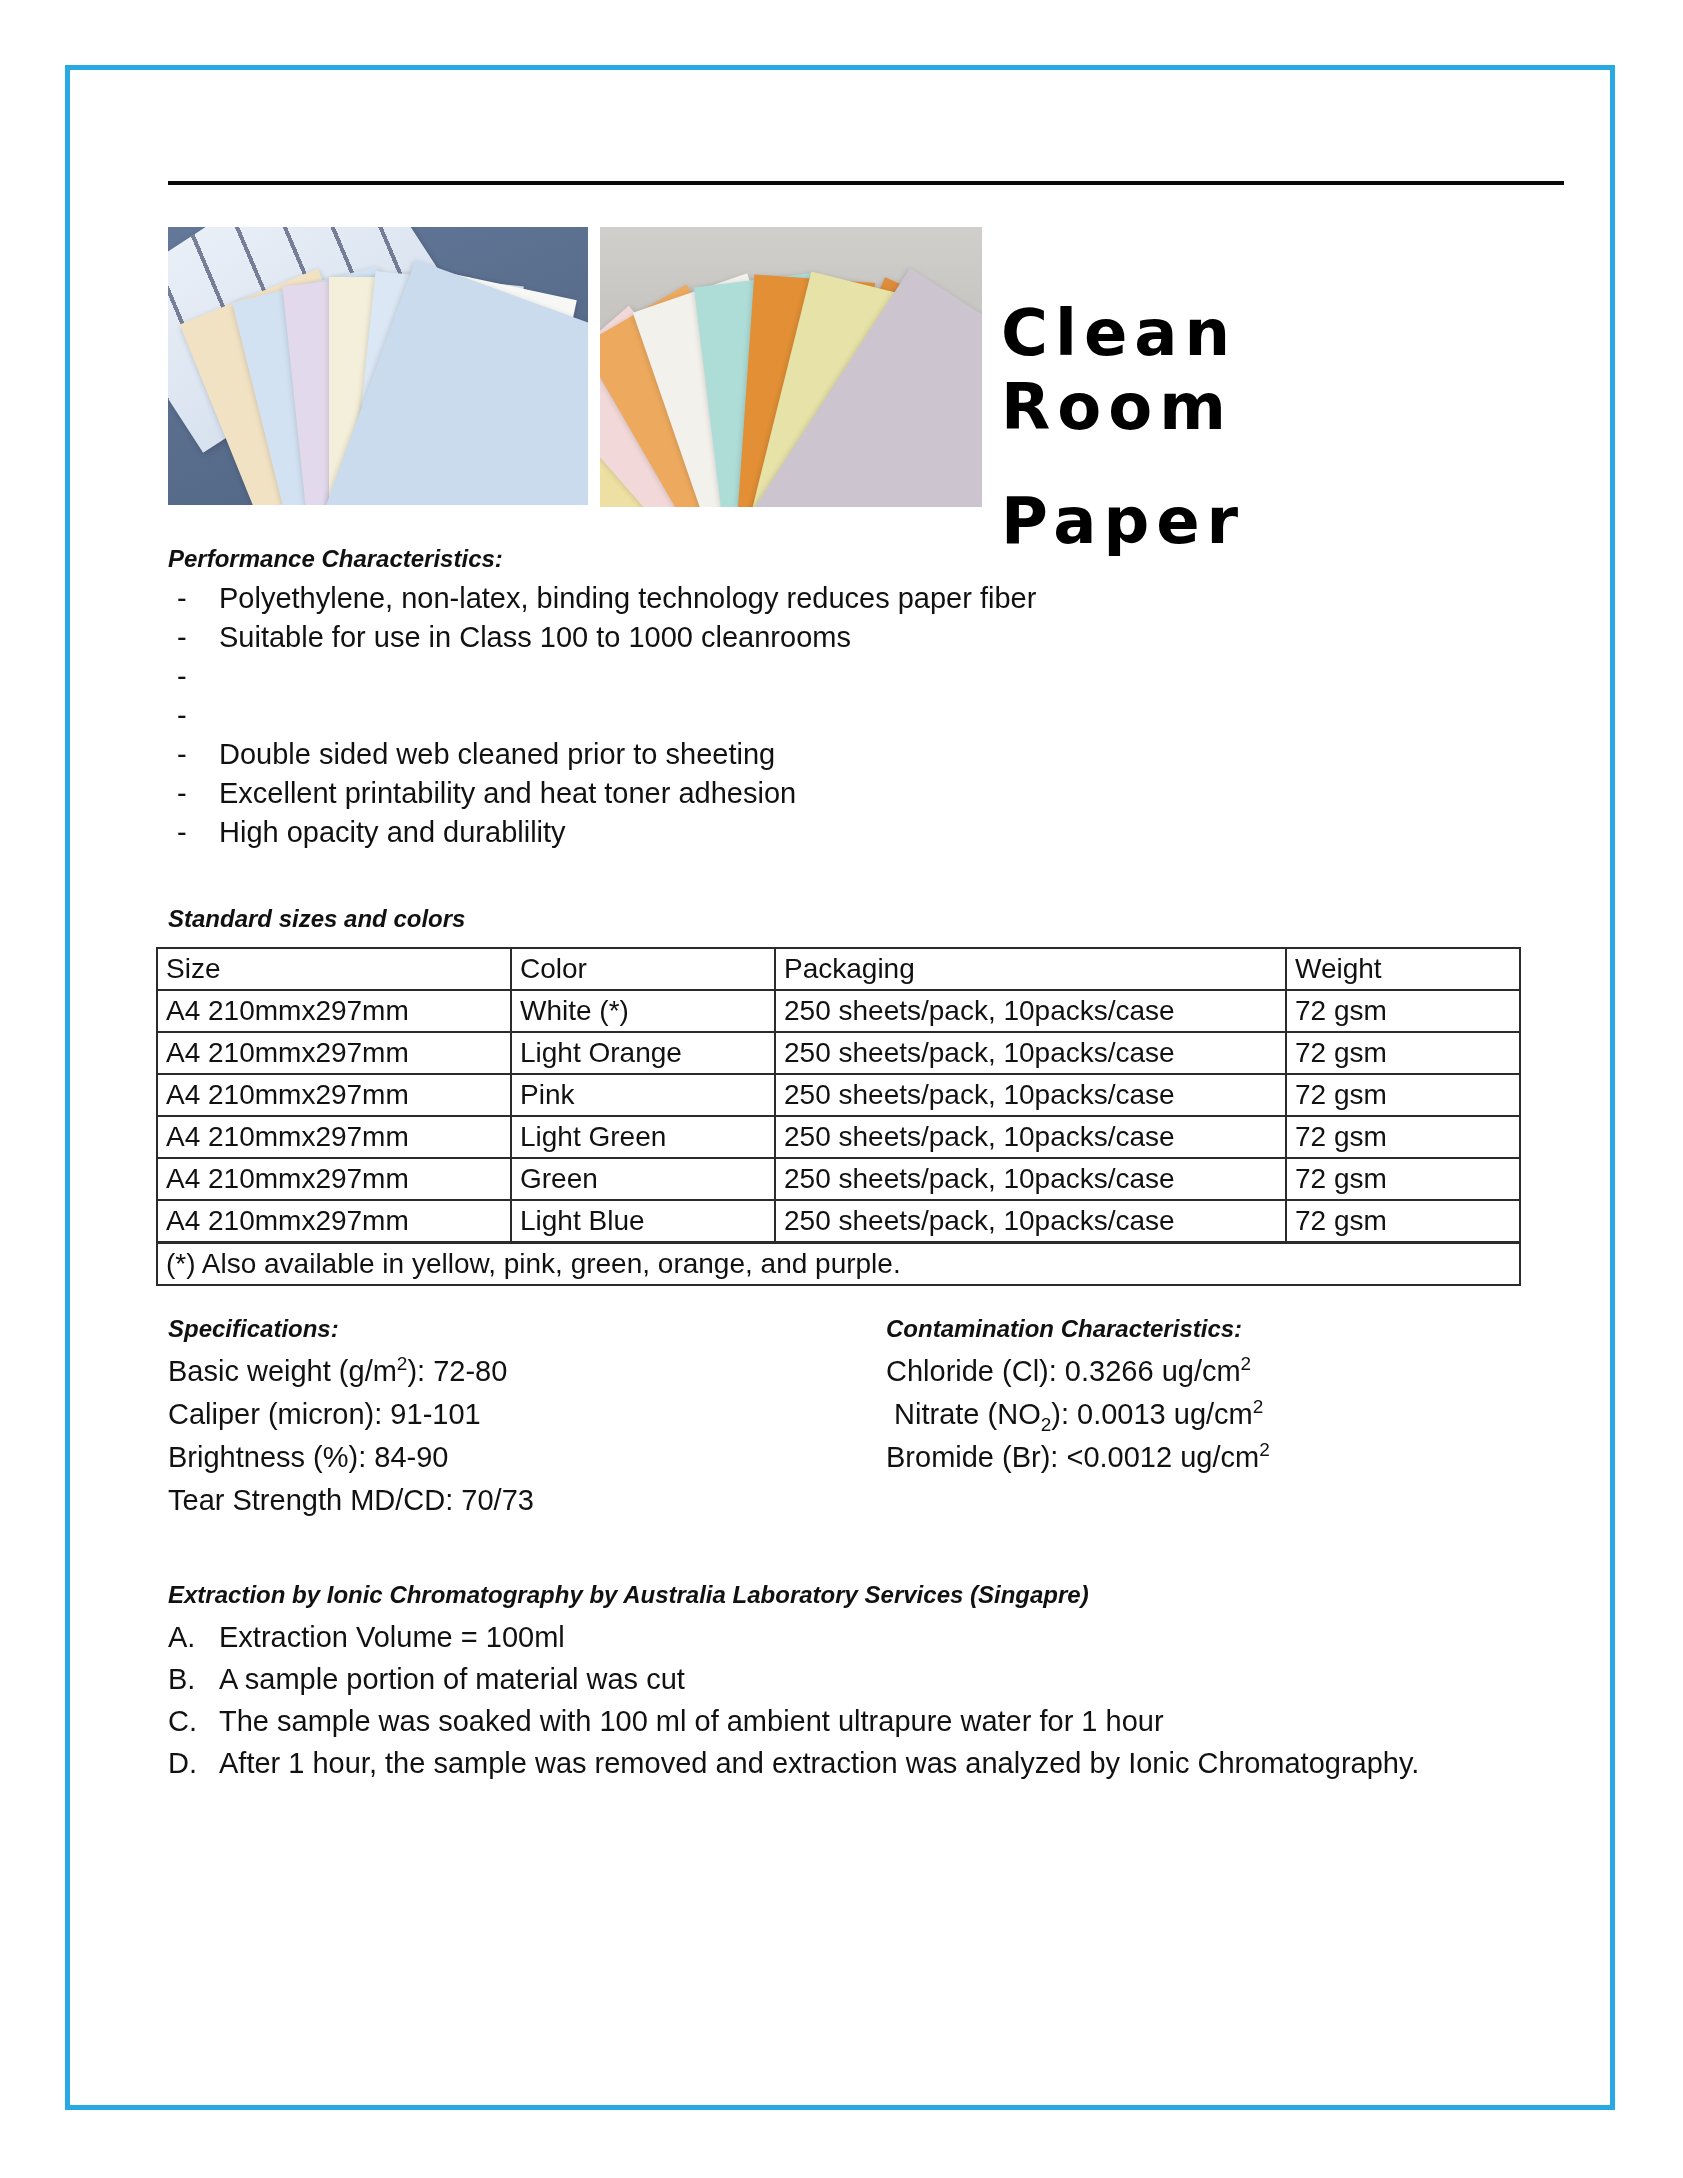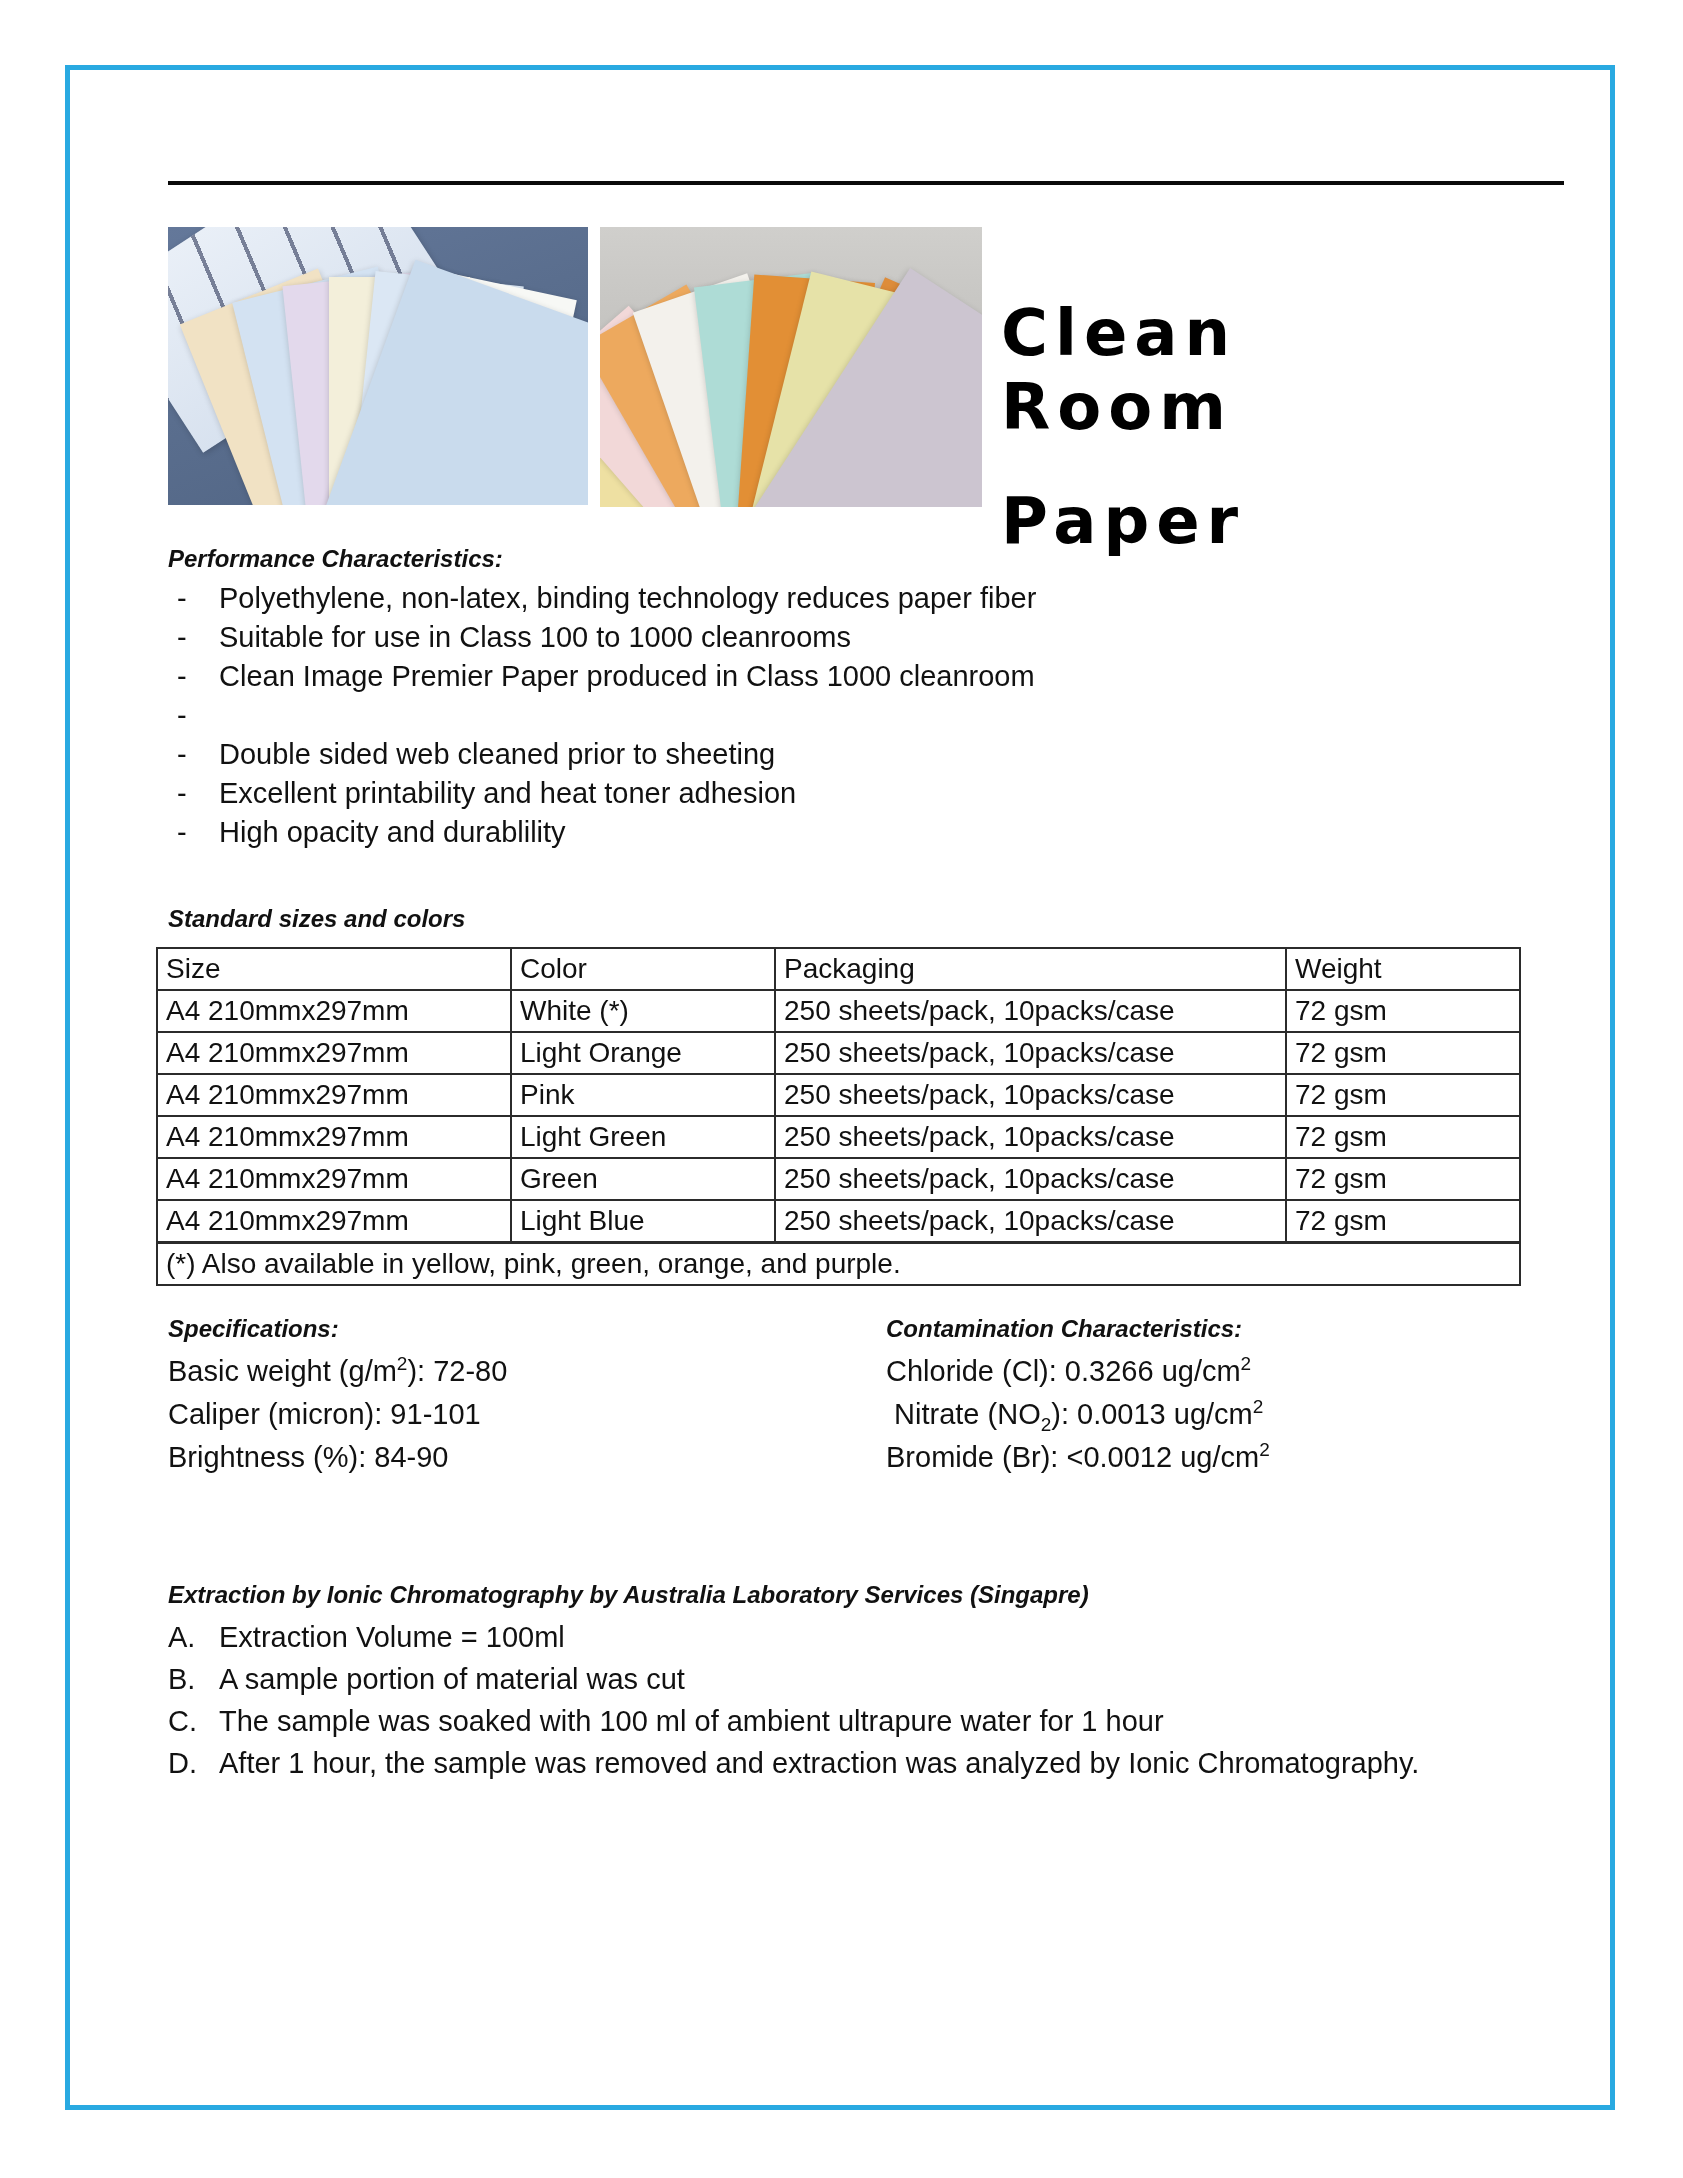--- a/index.html
+++ b/index.html
@@ -129,21 +129,20 @@
     <div class="bullet">
         <span class="dash">-</span>
         <span>Polyethylene, non-latex, binding technology reduces paper fiber</span>
       </div>
     <div class="bullet">
         <span class="dash">-</span>
         <span>Suitable for use in Class 100 to 1000 cleanrooms</span>
       </div>
     <div class="bullet">
         <span class="dash">-</span>
-        <span>Clean Image Premier Paper produced in Class 1000 cleanroom</span>
       </div>
     <div class="bullet">
         <span class="dash">-</span>
       </div>
     <div class="bullet">
         <span class="dash">-</span>
         <span>Double sided web cleaned prior to sheeting</span>
       </div>
     <div class="bullet">
         <span class="dash">-</span>
@@ -211,20 +210,21 @@
     </tr>
   </tbody>
     </table>
 
   <div class="two-col">
     <div class="col-left">
       <div class="h">Specifications:</div>
       <div class="spec-line"><span>Basic weight (g/m</span><sub></sub><span></span><sup>2</sup><span>): 72-80</span></div>
       <div class="spec-line"><span>Caliper (micron): 91-101</span><sub></sub><span></span><sup></sup><span></span></div>
       <div class="spec-line"><span>Brightness (%): 84-90</span><sub></sub><span></span><sup></sup><span></span></div>
+      <div class="spec-line"><span>Tear Strength MD/CD: 70/73</span><sub></sub><span></span><sup></sup><span></span></div>
     </div>
     <div class="col-right">
       <div class="h">Contamination Characteristics:</div>
       <div class="spec-line"><span>Chloride (Cl): 0.3266 ug/cm</span><sub></sub><span></span><sup>2</sup><span></span></div>
       <div class="spec-line"><span> Nitrate (NO</span><sub>2</sub><span>): 0.0013 ug/cm</span><sup>2</sup><span></span></div>
       <div class="spec-line"><span>Bromide (Br): &lt;0.0012 ug/cm</span><sub></sub><span></span><sup>2</sup><span></span></div>
     </div>
   </div>
 
   <div class="section extraction">

